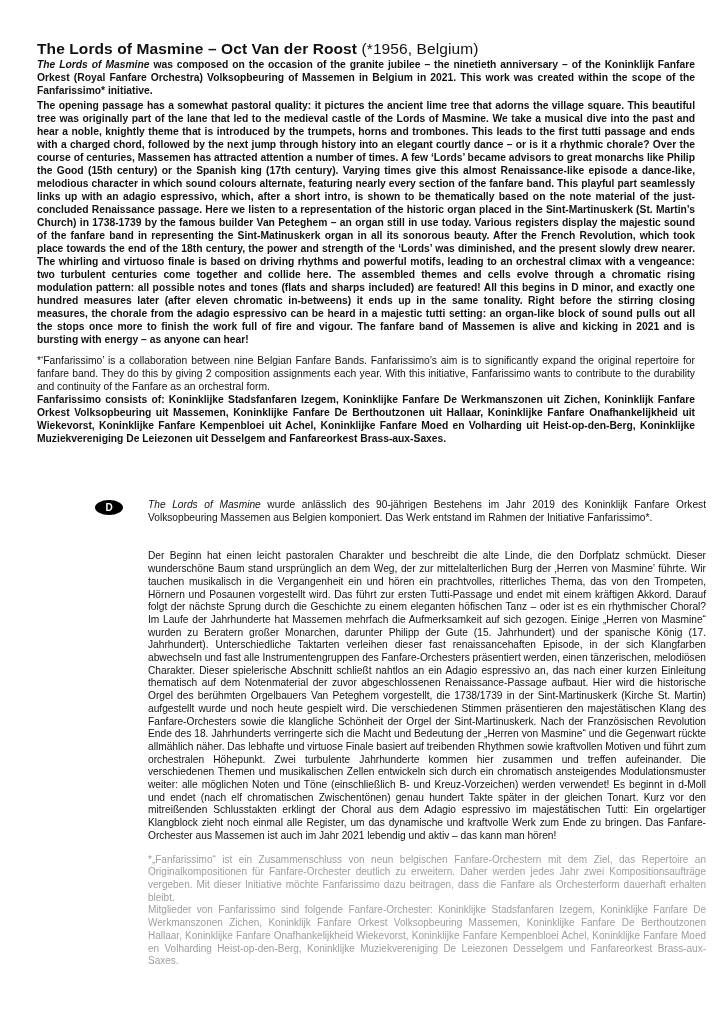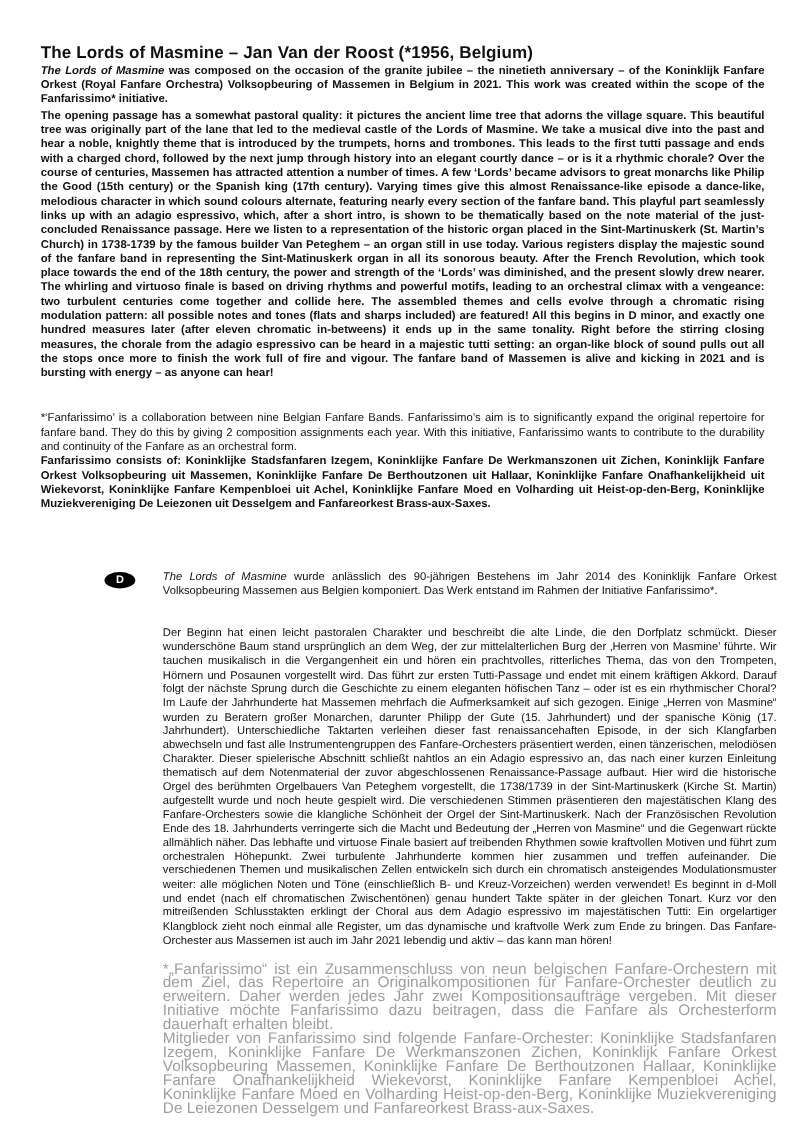--- a/index.html
+++ b/index.html
@@ -21,33 +21,33 @@
     height: 1024px;
     background: #ffffff;
   }
   .title {
     margin: 0;
     padding: 40px 29px 0 37px;
     font-size: 15.5px;
     font-weight: bold;
     letter-spacing: 0.1px;
   }
-  .title .title-normal { font-weight: bold; }
+  .title .title-normal { font-weight: normal; }
   p { margin: 0; }
   .en-block {
     margin-left: 37px;
     margin-right: 29px;
     font-size: 10.3px;
     line-height: 13px;
   }
   .bold { font-weight: bold; }
   .justify { text-align: justify; }
   .en-intro { }
   .en-body { margin-top: 2px; }
-  .en-footnote1 { margin-top: 28px; font-weight: normal; }
+  .en-footnote1 { margin-top: 8px; font-weight: normal; }
   .en-footnote2 { font-weight: bold; }
   .german-section {
     position: relative;
     margin-top: 54px;
     padding-left: 148px;
     padding-right: 18px;
     font-size: 10.2px;
     line-height: 12.7px;
   }
   .d-badge {
@@ -64,47 +64,47 @@
     justify-content: center;
     font-size: 10px;
     font-weight: bold;
     line-height: 1;
   }
   .de-intro { }
   .de-body { margin-top: 26px; }
   .de-footnote {
     margin-top: 11px;
     color: #9e9e9e;
-    font-size: 14px;
+    font-size: 10px;
   }
   .de-footnote2 { margin-top: 0; }
   i { font-style: italic; }
 </style>
 </head>
 <body>
 
 <div class="page">
 
-  <h1 class="title"><span class="title-bold">The Lords of Masmine – Jan Van der Roost</span><span class="title-normal"> (*1956, Belgium)</span></h1>
+  <h1 class="title"><span class="title-bold">The Lords of Masmine – Oct Van der Roost</span><span class="title-normal"> (*1956, Belgium)</span></h1>
 
   <p class="en-block en-intro bold justify"><i>The Lords of Masmine</i><span> was composed on the occasion of the granite jubilee – the ninetieth anniversary – of the Koninklijk Fanfare Orkest (Royal Fanfare Orchestra) Volksopbeuring of Massemen in Belgium in 2021. This work was created within the scope of the Fanfarissimo* initiative.</span></p>
 
   <p class="en-block en-body bold justify">The opening passage has a somewhat pastoral quality: it pictures the ancient lime tree that adorns the village square. This beautiful tree was originally part of the lane that led to the medieval castle of the Lords of Masmine. We take a musical dive into the past and hear a noble, knightly theme that is introduced by the trumpets, horns and trombones. This leads to the first tutti passage and ends with a charged chord, followed by the next jump through history into an elegant courtly dance – or is it a rhythmic chorale? Over the course of centuries, Massemen has attracted attention a number of times. A few ‘Lords’ became advisors to great monarchs like Philip the Good (15th century) or the Spanish king (17th century). Varying times give this almost Renaissance-like episode a dance-like, melodious character in which sound colours alternate, featuring nearly every section of the fanfare band. This playful part seamlessly links up with an adagio espressivo, which, after a short intro, is shown to be thematically based on the note material of the just-concluded Renaissance passage. Here we listen to a representation of the historic organ placed in the Sint-Martinuskerk (St. Martin’s Church) in 1738-1739 by the famous builder Van Peteghem – an organ still in use today. Various registers display the majestic sound of the fanfare band in representing the Sint-Matinuskerk organ in all its sonorous beauty. After the French Revolution, which took place towards the end of the 18th century, the power and strength of the ‘Lords’ was diminished, and the present slowly drew nearer. The whirling and virtuoso finale is based on driving rhythms and powerful motifs, leading to an orchestral climax with a vengeance: two turbulent centuries come together and collide here. The assembled themes and cells evolve through a chromatic rising modulation pattern: all possible notes and tones (flats and sharps included) are featured! All this begins in D minor, and exactly one hundred measures later (after eleven chromatic in-betweens) it ends up in the same tonality. Right before the stirring closing measures, the chorale from the adagio espressivo can be heard in a majestic tutti setting: an organ-like block of sound pulls out all the stops once more to finish the work full of fire and vigour. The fanfare band of Massemen is alive and kicking in 2021 and is bursting with energy – as anyone can hear!</p>
 
   <p class="en-block en-footnote1 justify">*‘Fanfarissimo’ is a collaboration between nine Belgian Fanfare Bands. Fanfarissimo’s aim is to significantly expand the original repertoire for fanfare band. They do this by giving 2 composition assignments each year. With this initiative, Fanfarissimo wants to contribute to the durability and continuity of the Fanfare as an orchestral form.</p>
 
   <p class="en-block en-footnote2 justify">Fanfarissimo consists of: Koninklijke Stadsfanfaren Izegem, Koninklijke Fanfare De Werkmanszonen uit Zichen, Koninklijk Fanfare Orkest Volksopbeuring uit Massemen, Koninklijke Fanfare De Berthoutzonen uit Hallaar, Koninklijke Fanfare Onafhankelijkheid uit Wiekevorst, Koninklijke Fanfare Kempenbloei uit Achel, Koninklijke Fanfare Moed en Volharding uit Heist-op-den-Berg, Koninklijke Muziekvereniging De Leiezonen uit Desselgem and Fanfareorkest Brass-aux-Saxes.</p>
 
   <div class="german-section">
 
     <span class="d-badge">
         <span>D</span>
       </span>
 
-    <p class="de-intro justify"><i>The Lords of Masmine</i><span> wurde anlässlich des 90-jährigen Bestehens im Jahr 2014 des Koninklijk Fanfare Orkest Volksopbeuring Massemen aus Belgien komponiert. Das Werk entstand im Rahmen der Initiative Fanfarissimo*.</span></p>
+    <p class="de-intro justify"><i>The Lords of Masmine</i><span> wurde anlässlich des 90-jährigen Bestehens im Jahr 2019 des Koninklijk Fanfare Orkest Volksopbeuring Massemen aus Belgien komponiert. Das Werk entstand im Rahmen der Initiative Fanfarissimo*.</span></p>
 
     <p class="de-body justify">Der Beginn hat einen leicht pastoralen Charakter und beschreibt die alte Linde, die den Dorfplatz schmückt. Dieser wunderschöne Baum stand ursprünglich an dem Weg, der zur mittelalterlichen Burg der ‚Herren von Masmine’ führte. Wir tauchen musikalisch in die Vergangenheit ein und hören ein prachtvolles, ritterliches Thema, das von den Trompeten, Hörnern und Posaunen vorgestellt wird. Das führt zur ersten Tutti-Passage und endet mit einem kräftigen Akkord. Darauf folgt der nächste Sprung durch die Geschichte zu einem eleganten höfischen Tanz – oder ist es ein rhythmischer Choral? Im Laufe der Jahrhunderte hat Massemen mehrfach die Aufmerksamkeit auf sich gezogen. Einige „Herren von Masmine“ wurden zu Beratern großer Monarchen, darunter Philipp der Gute (15. Jahrhundert) und der spanische König (17. Jahrhundert). Unterschiedliche Taktarten verleihen dieser fast renaissancehaften Episode, in der sich Klangfarben abwechseln und fast alle Instrumentengruppen des Fanfare-Orchesters präsentiert werden, einen tänzerischen, melodiösen Charakter. Dieser spielerische Abschnitt schließt nahtlos an ein Adagio espressivo an, das nach einer kurzen Einleitung thematisch auf dem Notenmaterial der zuvor abgeschlossenen Renaissance-Passage aufbaut. Hier wird die historische Orgel des berühmten Orgelbauers Van Peteghem vorgestellt, die 1738/1739 in der Sint-Martinuskerk (Kirche St. Martin) aufgestellt wurde und noch heute gespielt wird. Die verschiedenen Stimmen präsentieren den majestätischen Klang des Fanfare-Orchesters sowie die klangliche Schönheit der Orgel der Sint-Martinuskerk. Nach der Französischen Revolution Ende des 18. Jahrhunderts verringerte sich die Macht und Bedeutung der „Herren von Masmine“ und die Gegenwart rückte allmählich näher. Das lebhafte und virtuose Finale basiert auf treibenden Rhythmen sowie kraftvollen Motiven und führt zum orchestralen Höhepunkt. Zwei turbulente Jahrhunderte kommen hier zusammen und treffen aufeinander. Die verschiedenen Themen und musikalischen Zellen entwickeln sich durch ein chromatisch ansteigendes Modulationsmuster weiter: alle möglichen Noten und Töne (einschließlich B- und Kreuz-Vorzeichen) werden verwendet! Es beginnt in d-Moll und endet (nach elf chromatischen Zwischentönen) genau hundert Takte später in der gleichen Tonart. Kurz vor den mitreißenden Schlusstakten erklingt der Choral aus dem Adagio espressivo im majestätischen Tutti: Ein orgelartiger Klangblock zieht noch einmal alle Register, um das dynamische und kraftvolle Werk zum Ende zu bringen. Das Fanfare-Orchester aus Massemen ist auch im Jahr 2021 lebendig und aktiv – das kann man hören!</p>
 
     <p class="de-footnote justify">*„Fanfarissimo“ ist ein Zusammenschluss von neun belgischen Fanfare-Orchestern mit dem Ziel, das Repertoire an Originalkompositionen für Fanfare-Orchester deutlich zu erweitern. Daher werden jedes Jahr zwei Kompositionsaufträge vergeben. Mit dieser Initiative möchte Fanfarissimo dazu beitragen, dass die Fanfare als Orchesterform dauerhaft erhalten bleibt.</p>
 
     <p class="de-footnote de-footnote2 justify">Mitglieder von Fanfarissimo sind folgende Fanfare-Orchester: Koninklijke Stadsfanfaren Izegem, Koninklijke Fanfare De Werkmanszonen Zichen, Koninklijk Fanfare Orkest Volksopbeuring Massemen, Koninklijke Fanfare De Berthoutzonen Hallaar, Koninklijke Fanfare Onafhankelijkheid Wiekevorst, Koninklijke Fanfare Kempenbloei Achel, Koninklijke Fanfare Moed en Volharding Heist-op-den-Berg, Koninklijke Muziekvereniging De Leiezonen Desselgem und Fanfareorkest Brass-aux-Saxes.</p>
 
   </div>
 
 </div>

